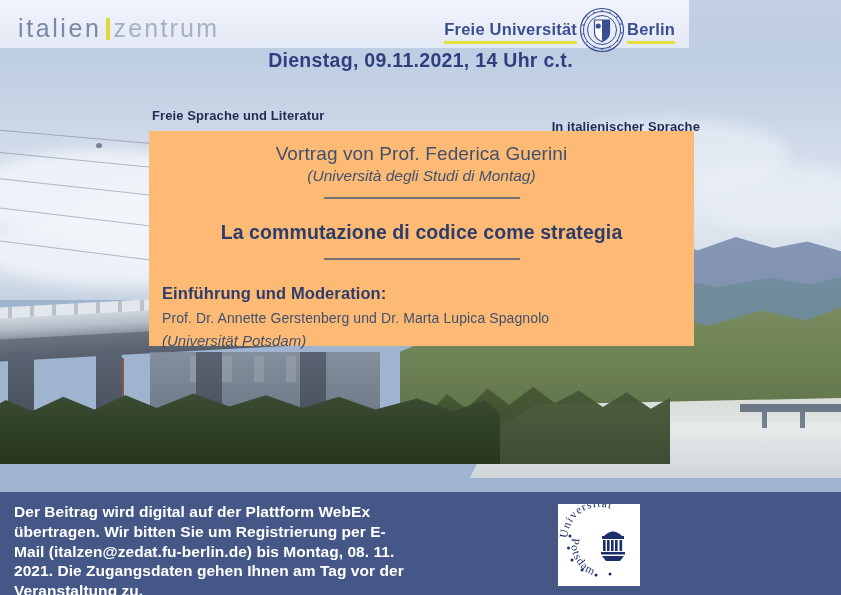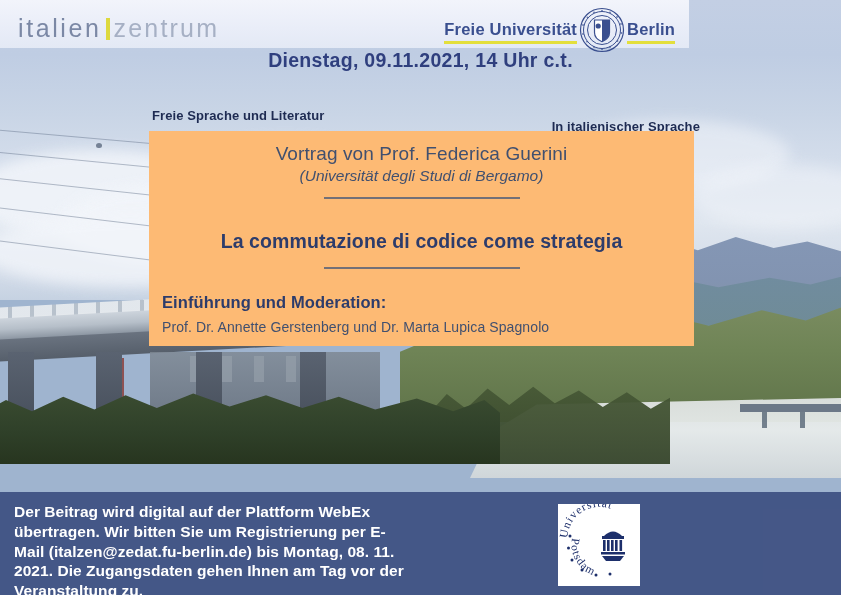--- a/index.html
+++ b/index.html
@@ -308,21 +308,21 @@
     height: 1.5px;
     background: #5b6378;
     margin: 12px auto 0 auto;
     opacity: .85;
   }
   .talk-title {
     text-align: center;
     font-size: 19.5px;
     font-weight: 700;
     line-height: 1.22;
-    margin-top: 31px;
+    margin-top: 22px;
     color: #2d3c6b;
     letter-spacing: .1px;
   }
   .divider2 {
     width: 196px;
     height: 1.5px;
     background: #5b6378;
     margin: 14px auto 0 auto;
     opacity: .85;
   }
@@ -468,29 +468,30 @@
     </div>
   </div>
 
   <div class="date-line">Dienstag, 09.11.2021, 14 Uhr c.t.</div>
 
   <div class="label-left">Freie Sprache und Literatur</div>
   <div class="label-right">In italienischer Sprache</div>
 
   <div class="yellow-box">
     <div class="speaker-line">Vortrag von Prof. Federica Guerini</div>
-    <div class="speaker-affil">(Universität degli Studi di Bergamo)</div>
+    <div class="speaker-affil">(Università degli Studi di Montag)</div>
     <div class="divider"></div>
     <div class="talk-title">
       <span>La commutazione di codice come strategia</span><br>
     </div>
     <div class="divider2"></div>
     <div class="mod-block">
       <div class="mod-heading">Einführung und Moderation:</div>
       <div class="mod-names">Prof. Dr. Annette Gerstenberg und Dr.  Marta Lupica Spagnolo</div>
+      <div class="mod-affil">(Universität Potsdam)</div>
     </div>
   </div>
 
   <div class="bottom-band">
     <div class="bottom-left-text">Der Beitrag wird digital auf der Plattform WebEx übertragen. Wir bitten Sie um Registrierung per E-Mail (italzen@zedat.fu-berlin.de) bis Montag, 08. 11. 2021. Die Zugangsdaten gehen Ihnen am Tag vor der Veranstaltung zu.</div>
   </div>
 
   <div class="up-logo">
     <svg viewBox="0 0 82 82" width="82" height="82" aria-hidden="true">
       <defs>

